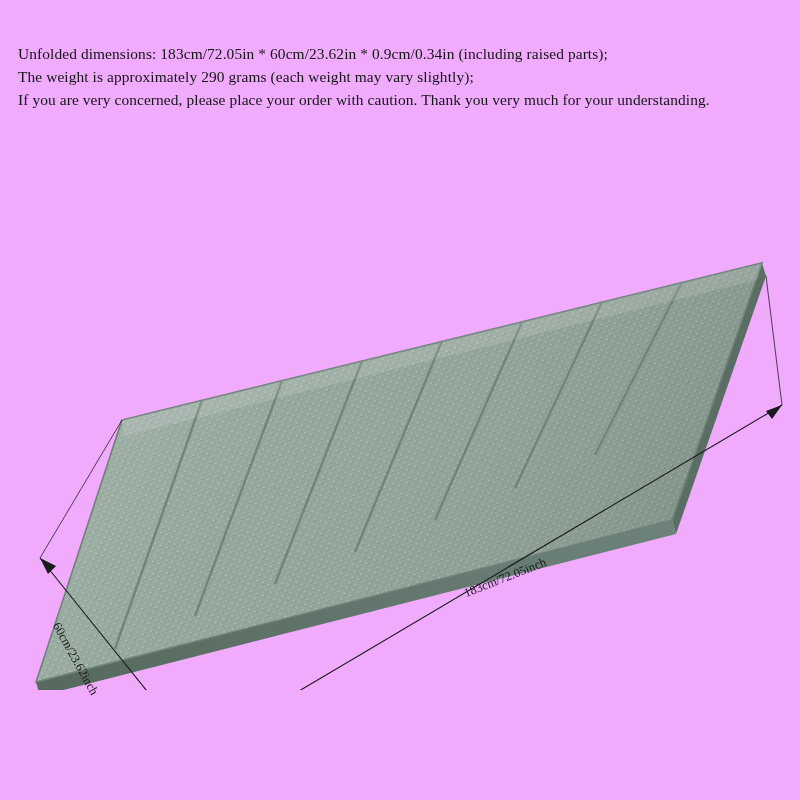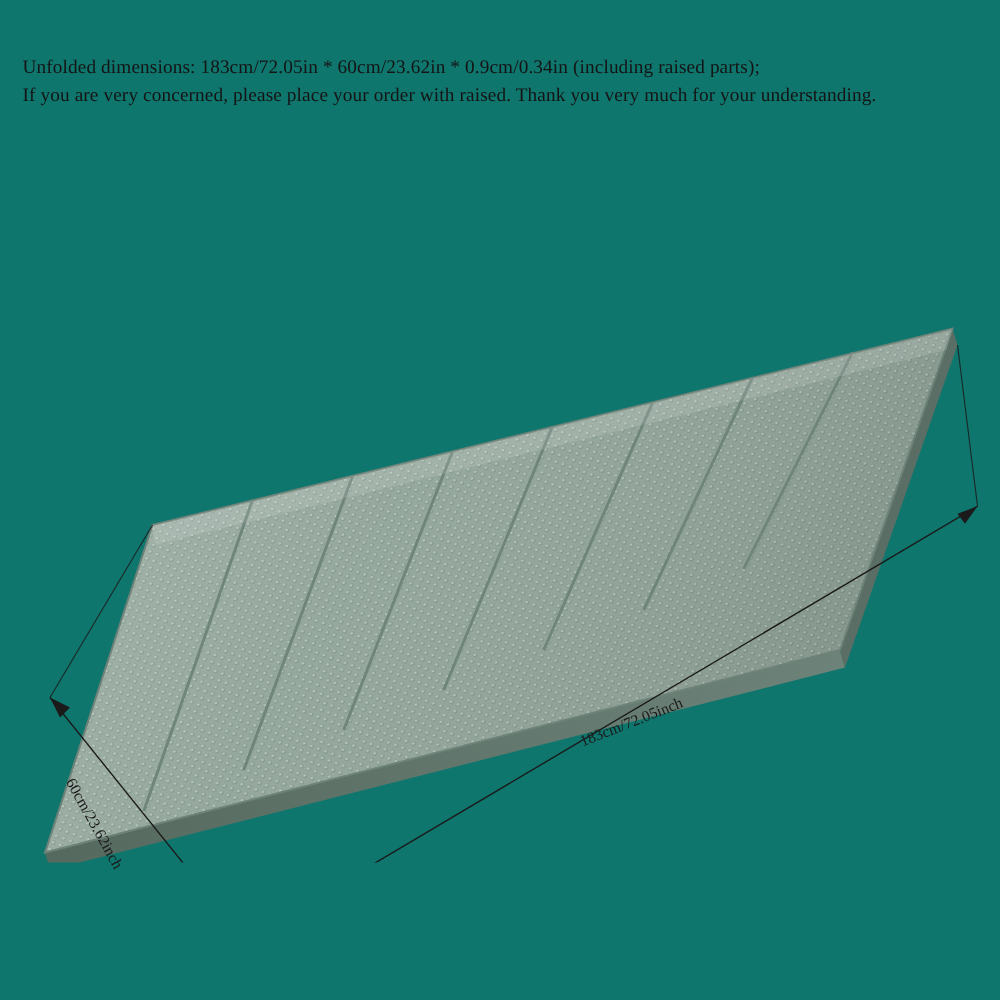--- a/index.html
+++ b/index.html
@@ -13,21 +13,21 @@
     font-family: "Liberation Serif", serif;
     color: #111111;
     overflow: hidden;
     position: relative;
   }
 
   #page {
     position: relative;
     width: 800px;
     height: 800px;
-    background: #0f766e;
+    background: #f0abfc;
   }
 
   
   #spec-text {
     position: absolute;
     left: 18px;
     top: 42px;
     width: 770px;
   }
   #spec-text .spec-line {
@@ -74,21 +74,22 @@
     transform-origin: left top;
   }
 </style>
 </head>
 <body>
 
 <div id="page">
 
   <div id="spec-text">
     <div class="spec-line">Unfolded dimensions: 183cm/72.05in * 60cm/23.62in * 0.9cm/0.34in (including raised parts);</div>
-    <div class="spec-line">If you are very concerned, please place your order with raised. Thank you very much for your understanding.</div>
+    <div class="spec-line">The weight is approximately 290 grams (each weight may vary slightly);</div>
+    <div class="spec-line">If you are very concerned, please place your order with caution. Thank you very much for your understanding.</div>
   </div>
 
   <div id="product-figure">
 
     <svg width="800" height="560" viewBox="0 0 800 560">
       <defs>
 
         <pattern id="bumps" width="9" height="8" patternUnits="userSpaceOnUse" patternTransform="rotate(-21.5)">
           <rect width="9" height="8" fill="#93a69b"></rect>
           <ellipse cx="2.3" cy="2.0" rx="2.0" ry="1.7" fill="#7e958a"></ellipse>

